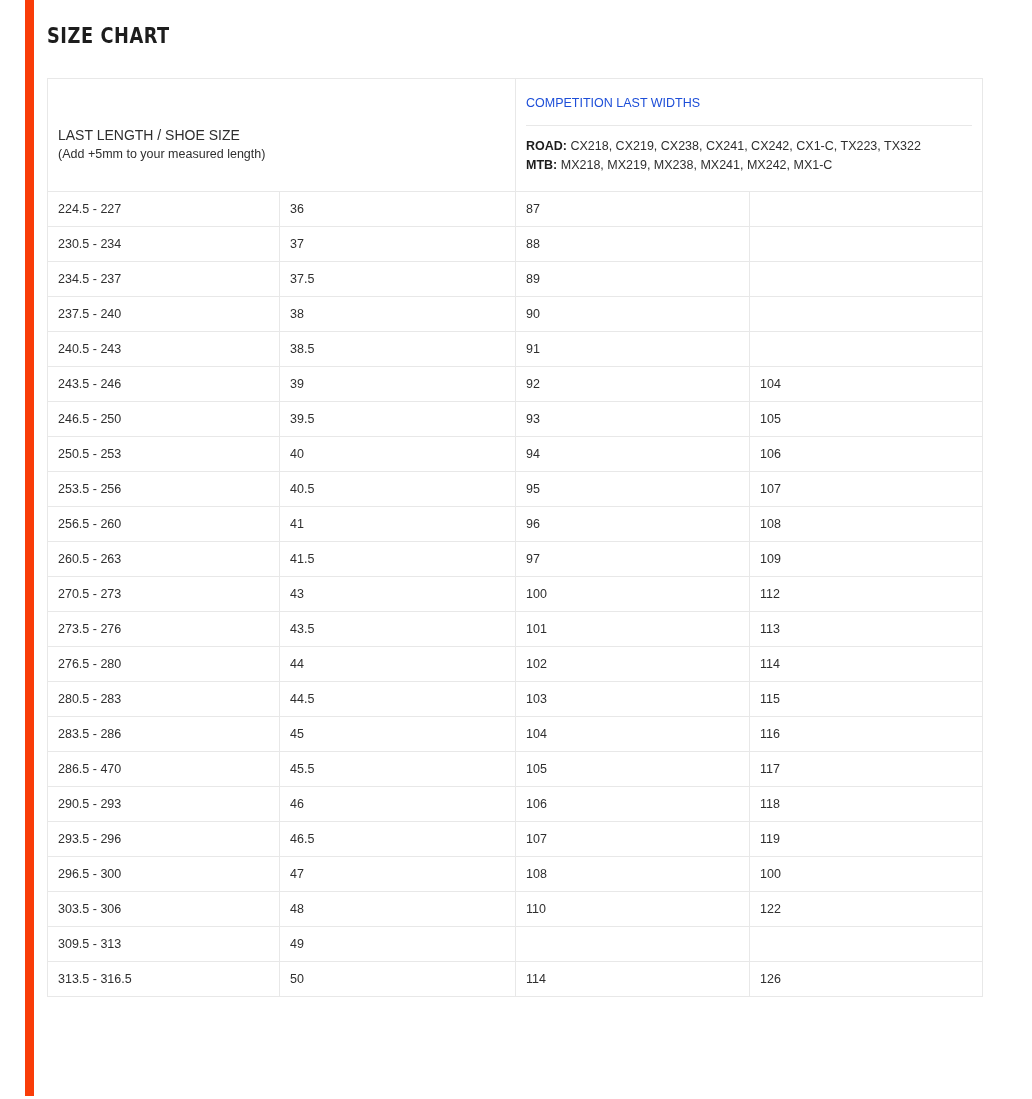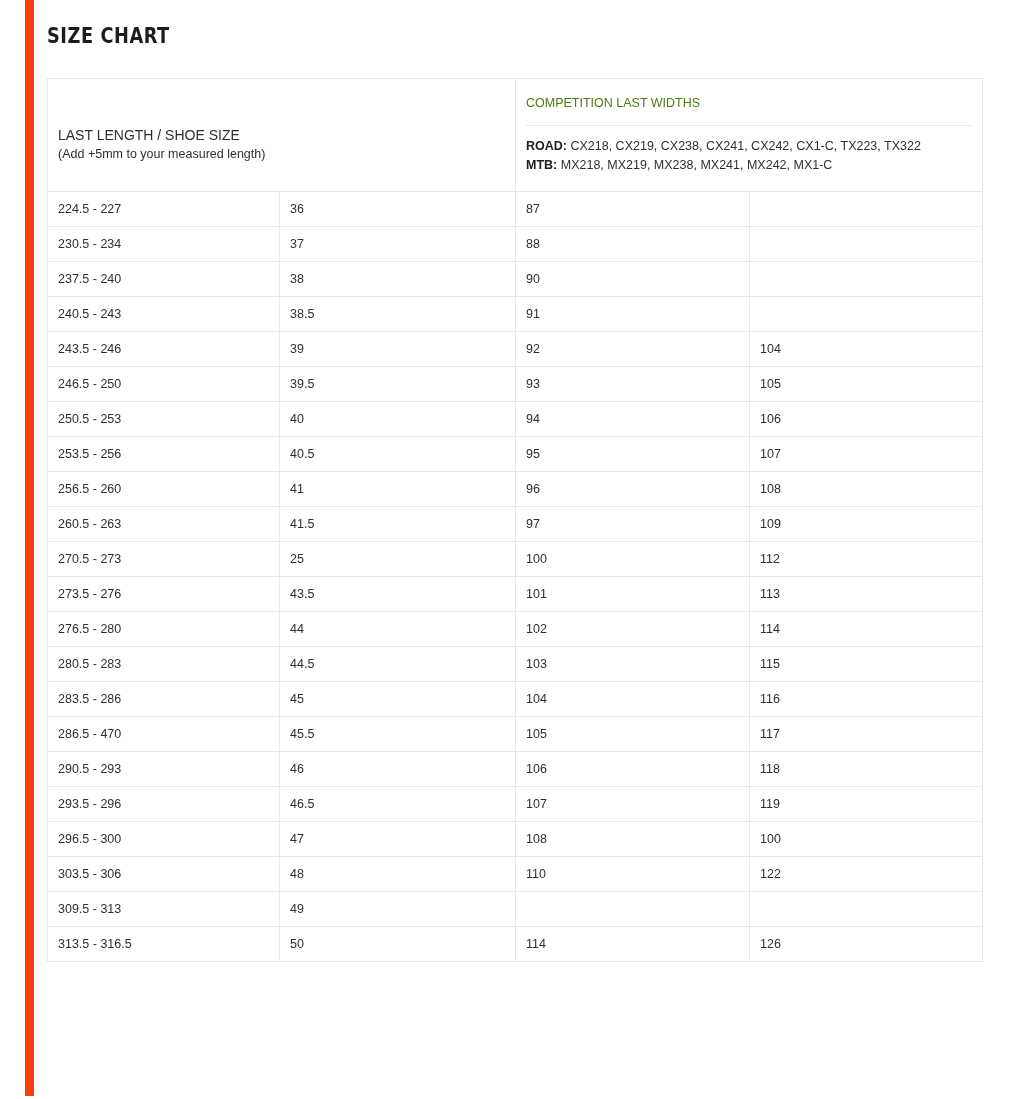--- a/index.html
+++ b/index.html
@@ -95,21 +95,21 @@
   }
 
   td.banner-right {
     vertical-align: top;
     padding-top: 18px;
   }
   .widths-title {
     display: block;
     font-size: 12.5px;
     line-height: 17px;
-    color: #4d7c0f;
+    color: #1d4ed8;
     padding-bottom: 13px;
   }
   .widths-divider {
     height: 1px;
     background: #e8e8e8;
     margin: 0 0 11px 0;
   }
   .width-line {
     display: block;
     font-size: 12.5px;
@@ -174,20 +174,26 @@
           <td>87</td>
           <td></td>
         </tr>
         <tr class="data-row">
           <td>230.5 - 234</td>
           <td>37</td>
           <td>88</td>
           <td></td>
         </tr>
         <tr class="data-row">
+          <td>234.5 - 237</td>
+          <td>37.5</td>
+          <td>89</td>
+          <td></td>
+        </tr>
+        <tr class="data-row">
           <td>237.5 - 240</td>
           <td>38</td>
           <td>90</td>
           <td></td>
         </tr>
         <tr class="data-row">
           <td>240.5 - 243</td>
           <td>38.5</td>
           <td>91</td>
           <td></td>
@@ -223,21 +229,21 @@
           <td>108</td>
         </tr>
         <tr class="data-row">
           <td>260.5 - 263</td>
           <td>41.5</td>
           <td>97</td>
           <td>109</td>
         </tr>
         <tr class="data-row">
           <td>270.5 - 273</td>
-          <td>25</td>
+          <td>43</td>
           <td>100</td>
           <td>112</td>
         </tr>
         <tr class="data-row">
           <td>273.5 - 276</td>
           <td>43.5</td>
           <td>101</td>
           <td>113</td>
         </tr>
         <tr class="data-row">

